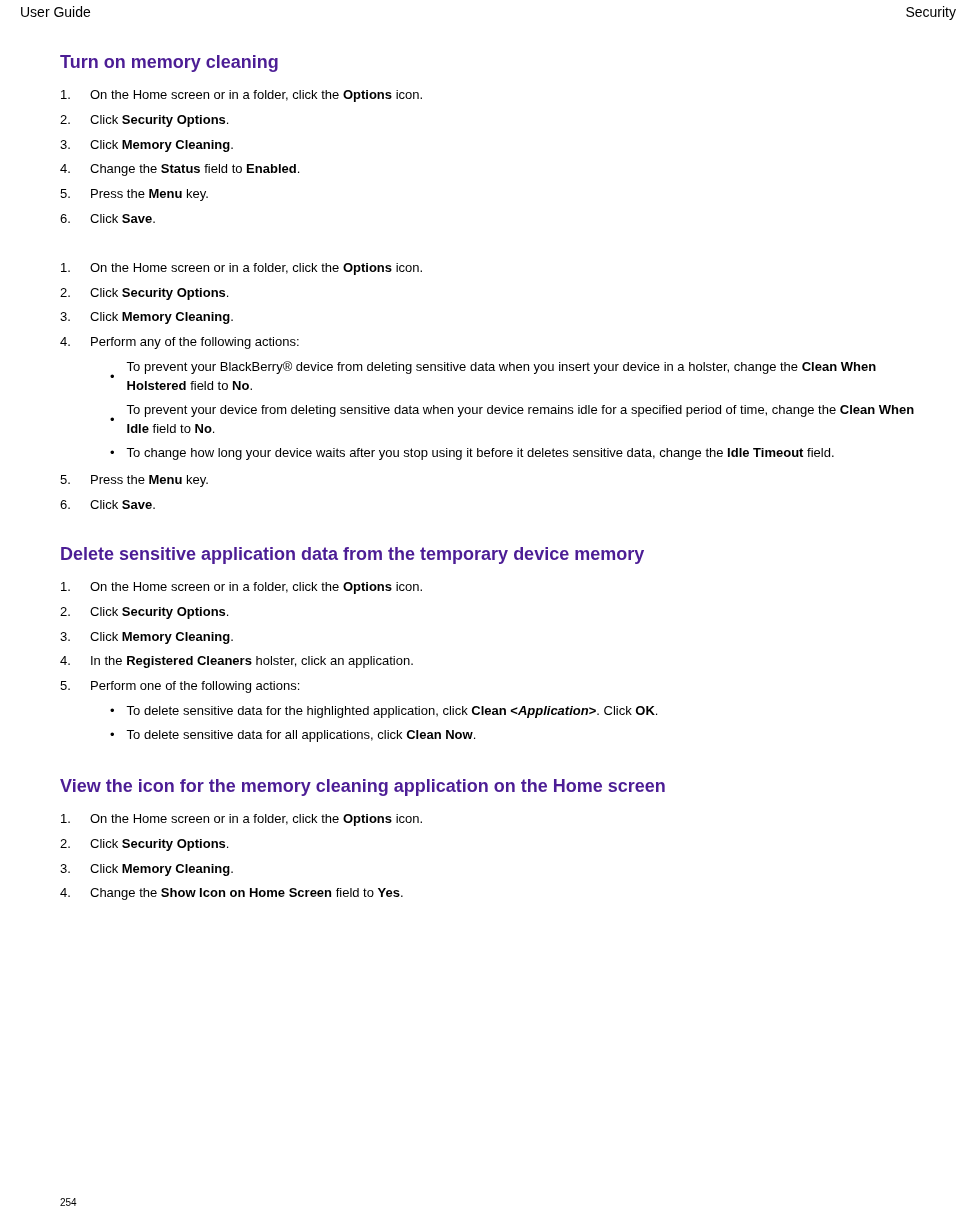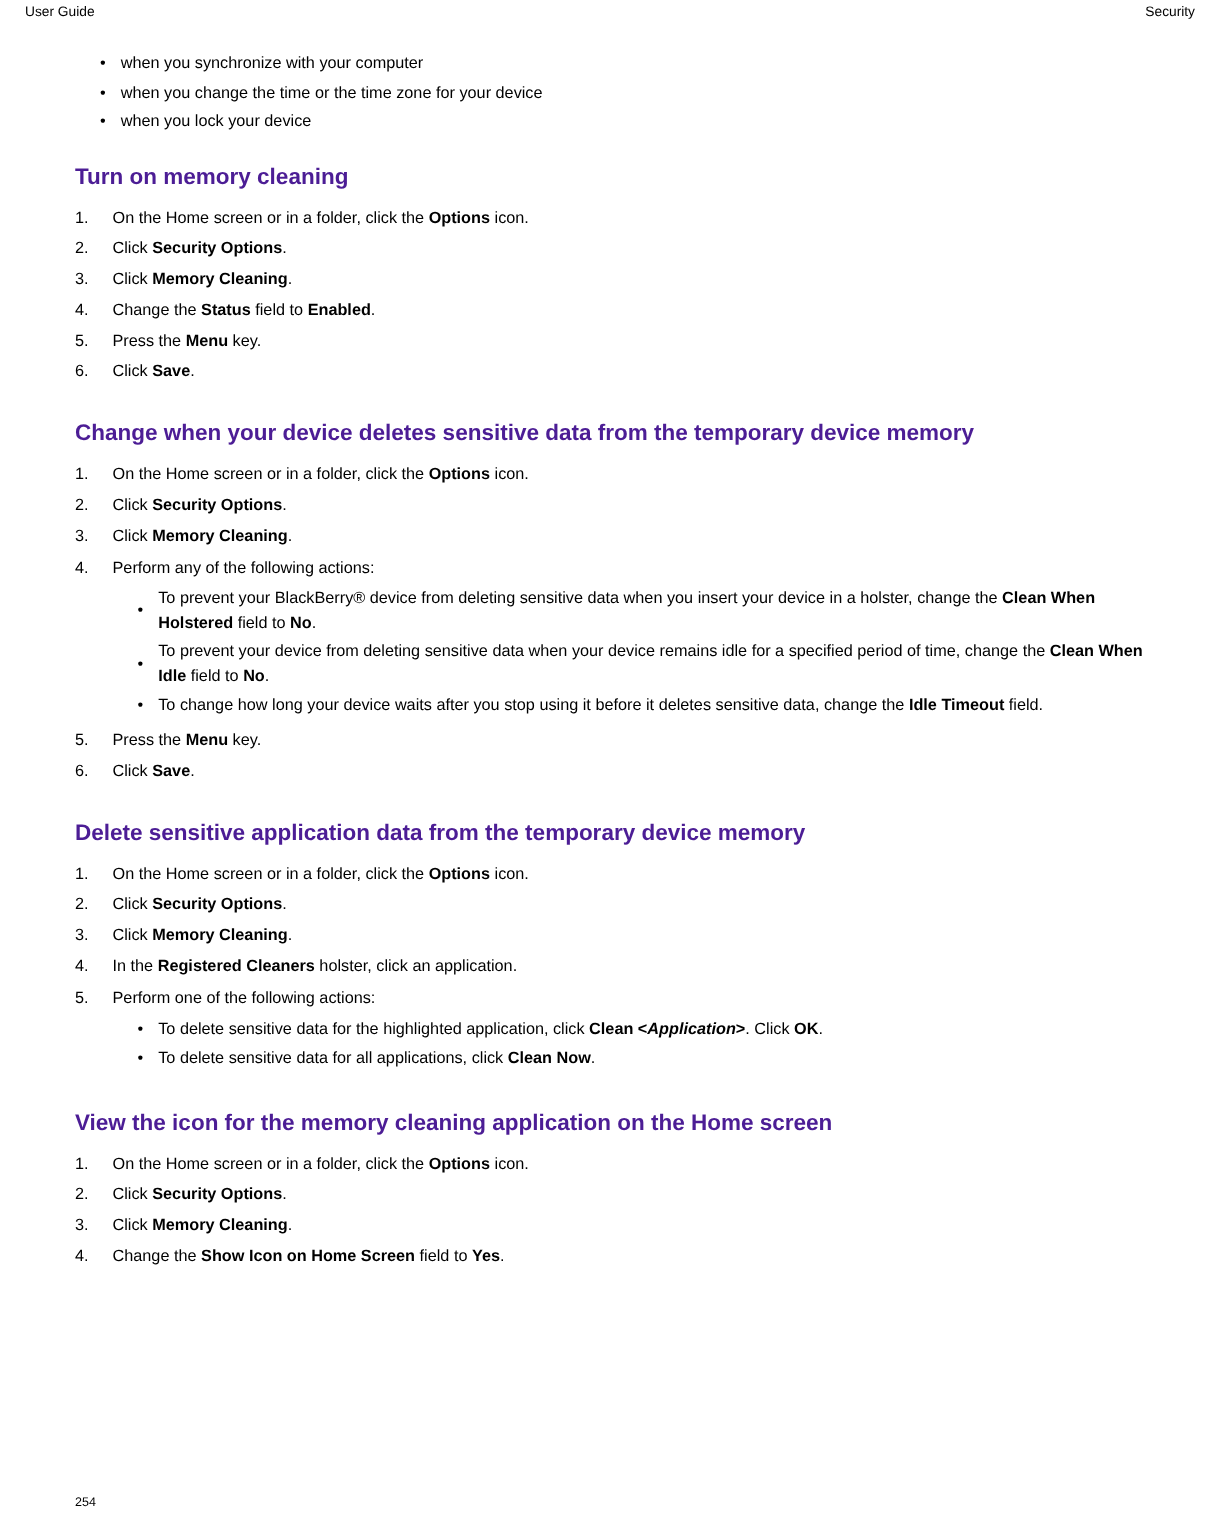--- a/index.html
+++ b/index.html
@@ -17,21 +17,21 @@
       min-height: 1228px;
       position: relative;
     }
 
     .page-header {
       display: flex;
       justify-content: space-between;
       align-items: center;
       padding: 4px 20px 4px 20px;
       border-bottom: none;
-      font-size: 11px;
+      font-size: 14px;
       color: #000;
     }
 
     .page-content {
       padding: 20px 60px 40px 60px;
     }
 
     .bullet-list {
       list-style: none;
       margin-bottom: 24px;
@@ -129,25 +129,20 @@
 </head>
 <body>
 
 <div class="page-header">
   <span>User Guide</span>
   <span>Security</span>
 </div>
 
 <div class="page-content">
 
-  <ul class="bullet-list" id="intro-bullets">
-      <li>when you synchronize with your computer</li>
-      <li>when you change the time or the time zone for your device</li>
-      <li>when you lock your device</li>
-    </ul>
 
   <div id="sections-container">
       <div class="section">
         <h2>Turn on memory cleaning</h2>
         <ol class="numbered-list">
           <li>
             <span class="num">1.</span>
             <div class="content"><span><span>On the Home screen or in a folder, click the </span><span><b>Options</b></span><span> icon.</span></span></div>
           </li>
           <li>
@@ -166,21 +161,20 @@
             <span class="num">5.</span>
             <div class="content"><span><span>Press the </span><span><b>Menu</b></span><span> key.</span></span></div>
           </li>
           <li>
             <span class="num">6.</span>
             <div class="content"><span><span>Click </span><span><b>Save</b></span><span>.</span></span></div>
           </li>
         </ol>
       </div>
       <div class="section">
-        <h2>Change when your device deletes sensitive data from the temporary device memory</h2>
         <ol class="numbered-list">
           <li>
             <span class="num">1.</span>
             <div class="content"><span><span>On the Home screen or in a folder, click the </span><span><b>Options</b></span><span> icon.</span></span></div>
           </li>
           <li>
             <span class="num">2.</span>
             <div class="content"><span><span>Click </span><span><b>Security Options</b></span><span>.</span></span></div>
           </li>
           <li>

